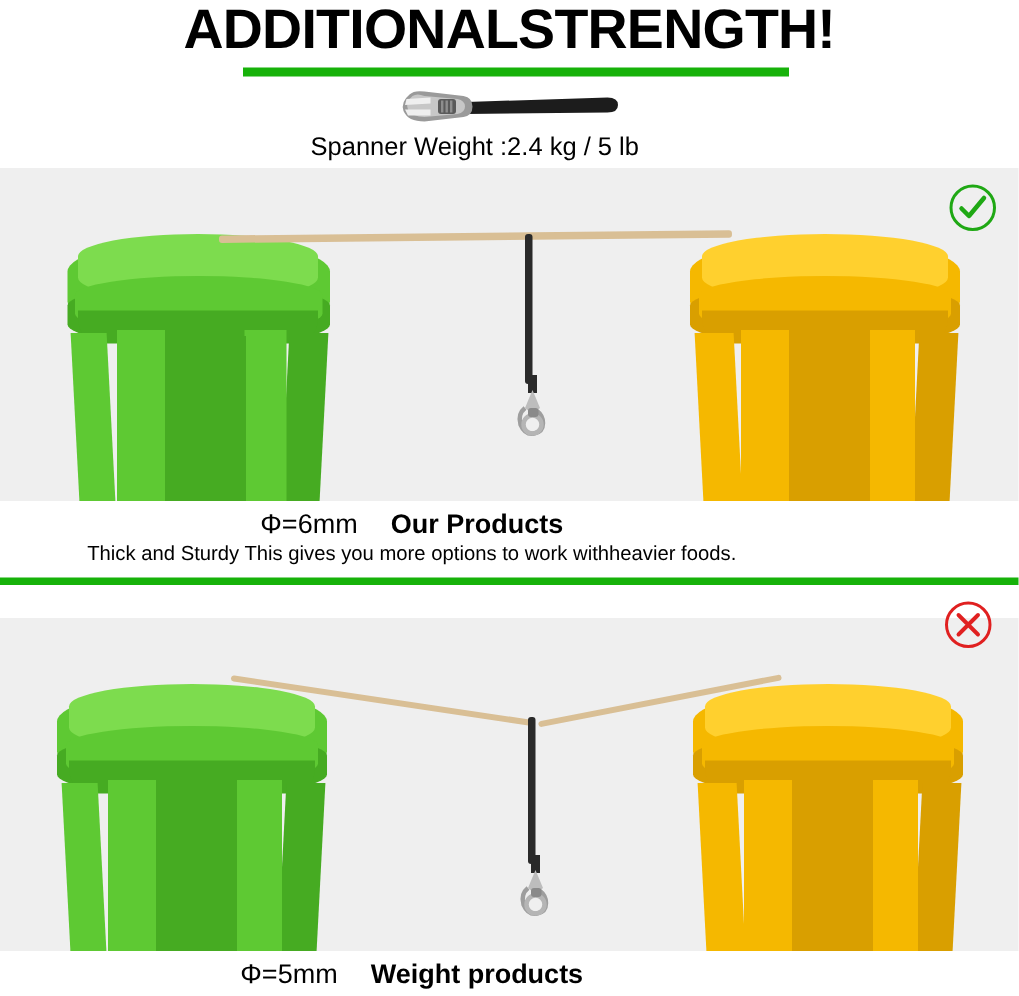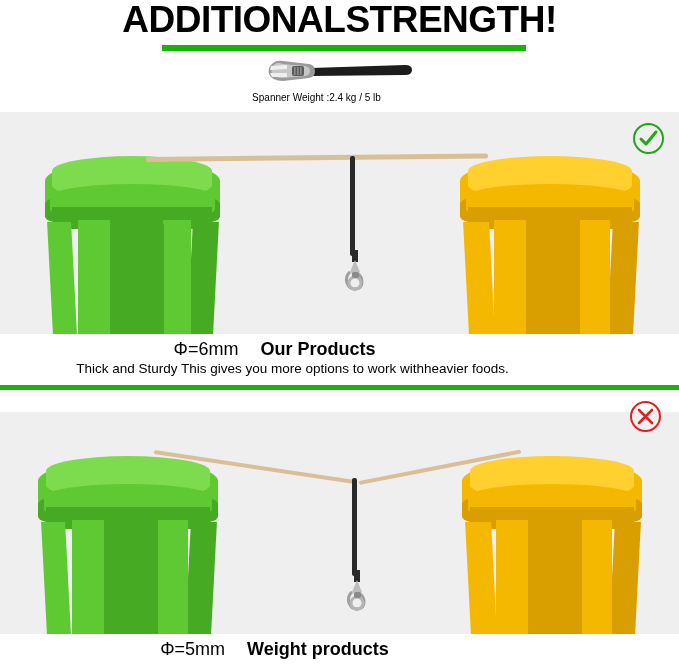--- a/index.html
+++ b/index.html
@@ -51,21 +51,21 @@
     height: 28px;
   }
   .wrench svg { display: block; }
 
   .spanner-caption {
     position: absolute;
     top: 89px;
     left: 0;
     width: 633px;
     text-align: center;
-    font-size: 10px;
+    font-size: 17px;
     line-height: 18px;
     white-space: nowrap;
   }
 
   
   .panel {
     position: absolute;
     left: 0;
     width: 679px;
     background: #efefef;
@@ -125,21 +125,21 @@
   .caption-row {
     position: absolute;
     left: 0;
     width: 549px;
     text-align: center;
     white-space: nowrap;
   }
   .cap-line1 { font-size: 18px; line-height: 22px; }
   .cap-line1 .dia { font-weight: normal; }
   .cap-line1 .prod { font-weight: bold; padding-left: 22px; }
-  .cap-line2 { font-size: 13.5px; line-height: 18px; margin-left: 18px; }
+  .cap-line2 { font-size: 13.5px; line-height: 18px; }
 
   .cap-top-1 { top: 338px; }
   .cap-top-2 { top: 360px; }
   .cap-bot-1 { top: 638px; }
 
   .green-rule {
     position: absolute;
     left: 0;
     top: 385px;
     width: 679px;

